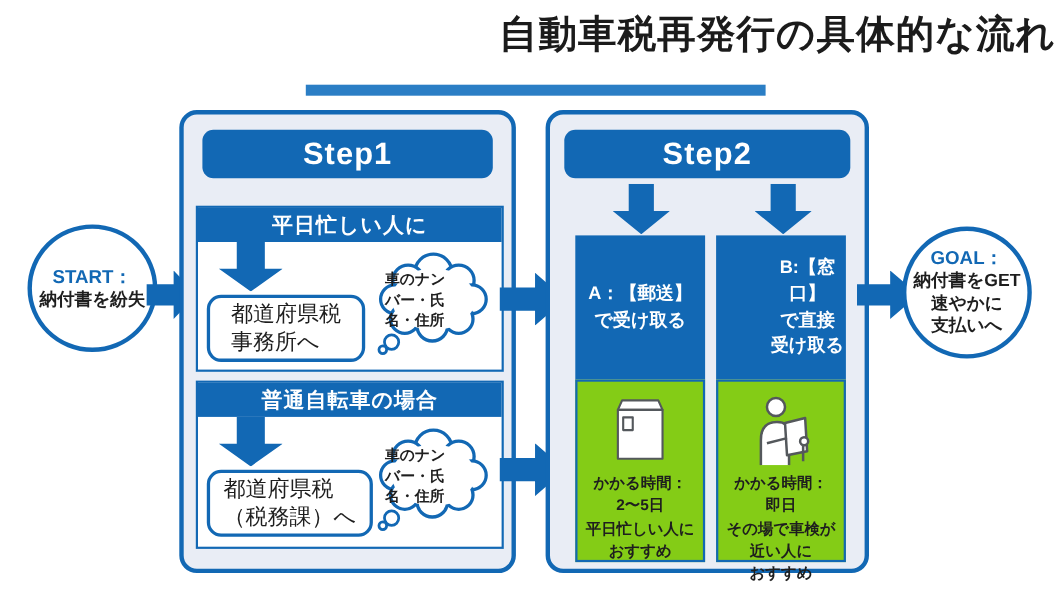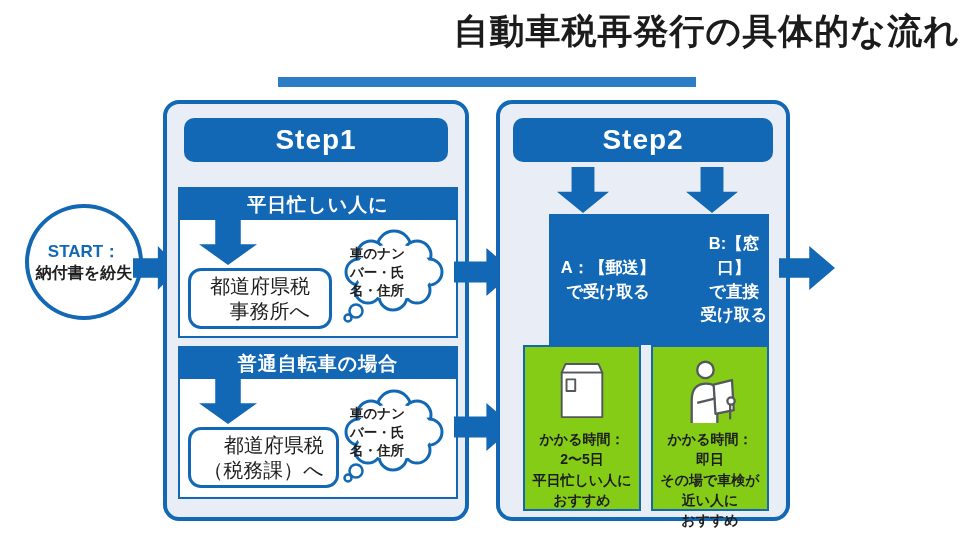--- a/index.html
+++ b/index.html
@@ -52,21 +52,21 @@
     border:2px solid var(--primary-blue);box-sizing:border-box;
   }
   .s1{top:187px;height:151px;}
   .s2{top:346px;height:153px;}
   .section-header{
     height:31px;background:var(--primary-blue);color:#fff;font-size:19px;font-weight:700;
     display:flex;align-items:center;justify-content:center;letter-spacing:1px;
   }
   .dest-box{
     position:absolute;background:#fff;border:3px solid var(--primary-blue);border-radius:13px;
-    display:flex;align-items:center;justify-content:center;text-align:right;
+    display:flex;align-items:center;justify-content:center;text-align:left;
     font-size:20px;font-weight:500;line-height:1.25;white-space:pre-line;box-sizing:border-box;
   }
   .d1{left:188px;top:268px;width:144px;height:61px;}
   .d2{left:188px;top:427px;width:151px;height:61px;}
 
   
   .cloud{position:absolute;width:112px;height:102px;}
   .c1{left:338px;top:222px;}
   .c2{left:338px;top:382px;}
   .cloud-text{
@@ -89,21 +89,21 @@
   .ad2{left:199px;top:379px;width:58px;height:45px;}
   .ad-a{left:557px;top:167px;width:52px;height:46px;}
   .ad-b{left:686px;top:167px;width:52px;height:46px;}
 
   
   .opt-blue{
     position:absolute;top:214px;width:118px;height:131px;background:var(--primary-blue);
     color:#fff;font-size:16.5px;font-weight:700;line-height:1.45;white-space:pre-line;
     display:flex;align-items:center;justify-content:center;text-align:center;box-sizing:border-box;
   }
-  .oa{left:523px;margin-left:26px;}
+  .oa{left:523px;}
   .ob{left:651px;padding-left:48px;}
   .opt-white{
     position:absolute;top:345px;width:118px;height:166px;background:#84cc16;
     border:2px solid var(--primary-blue);box-sizing:border-box;
     display:flex;flex-direction:column;align-items:center;
   }
   .owa{left:523px;}
   .owb{left:651px;}
   .opt-icon{margin-top:12px;flex:0 0 auto;}
   .opt-note{
@@ -221,14 +221,20 @@
       </g>
     </svg>
     <div class="opt-note">かかる時間：
 即日
 その場で車検が
 近い人に
 おすすめ</div>
   </div>
 
   <div class="arrow-right a-goal"></div>
+  <div class="circle goal">
+    <div class="circle-label">GOAL：</div>
+    <div class="circle-text">納付書をGET
+速やかに
+支払いへ</div>
+  </div>
 
 </div>
 
 </body></html>

